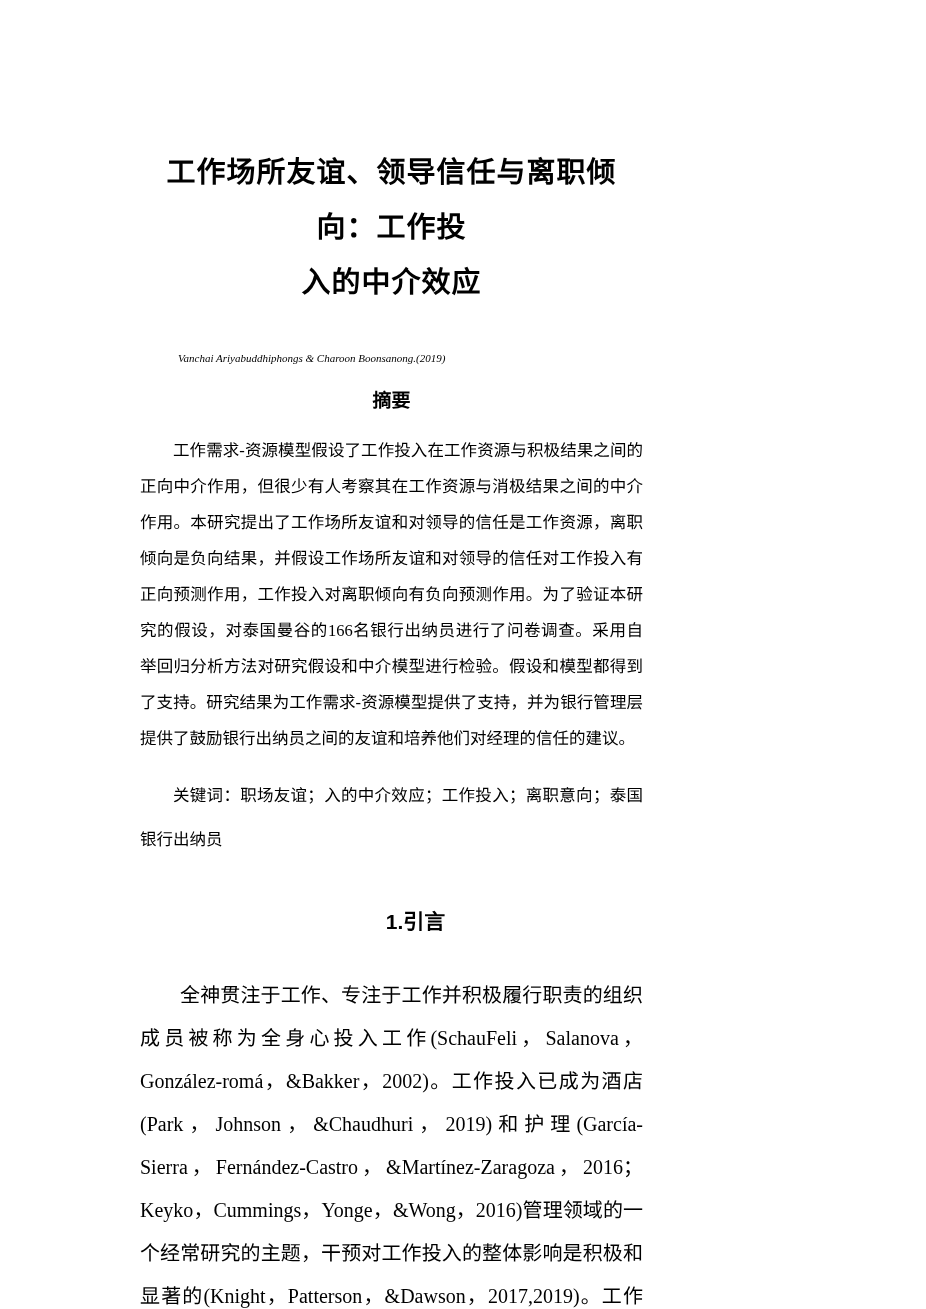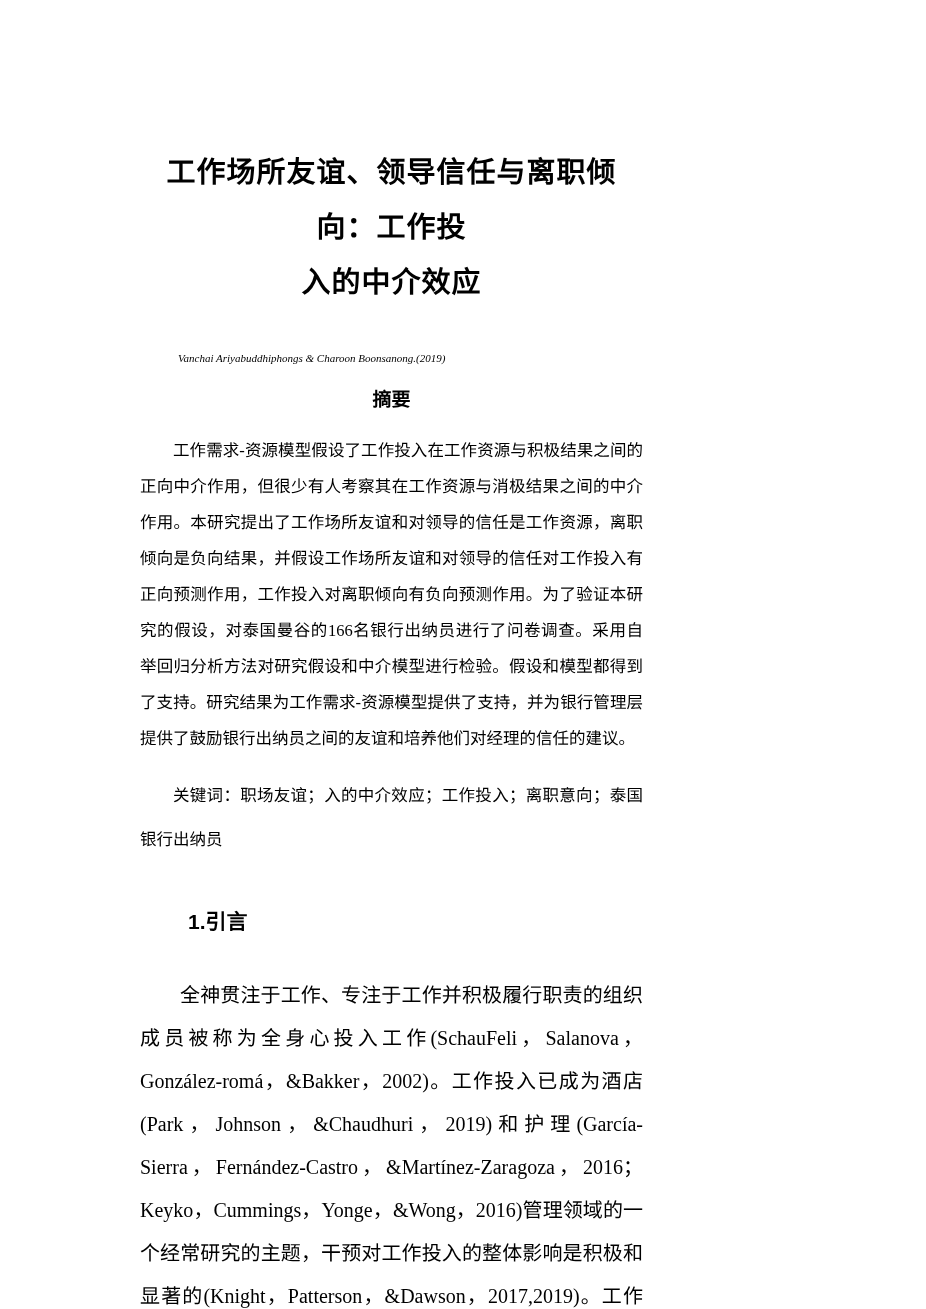--- a/index.html
+++ b/index.html
@@ -29,21 +29,21 @@
   .authors-line {
     margin-top: 36px;
     padding-left: 38px;
     font-style: italic;
     font-size: 11px;
     line-height: 24px;
     text-align: left;
   }
   .abstract-heading {
     margin-top: 16px;
-    font-family: Liberation Mono, monospace;
+    font-family: Liberation Sans, sans-serif;
     font-weight: bold;
     font-size: 19px;
     line-height: 30px;
     text-align: center;
   }
   .body-paragraph {
     font-size: 16.5px;
     line-height: 36px;
     text-align: justify;
     text-indent: 2em;
@@ -59,21 +59,21 @@
     font-family: "Liberation Sans", "DejaVu Sans", sans-serif;
     font-weight: normal;
   }
   .section-heading {
     margin-top: 44px;
     padding-left: 48px;
     font-family: "Liberation Sans", "DejaVu Sans", sans-serif;
     font-weight: bold;
     font-size: 21px;
     line-height: 32px;
-    text-align: left;
+    text-align: center;
   }
   .intro-paragraph {
     margin-top: 36px;
     font-size: 20px;
     line-height: 43px;
     text-align: justify;
     text-indent: 2em;
   }
 </style>
 </head>

